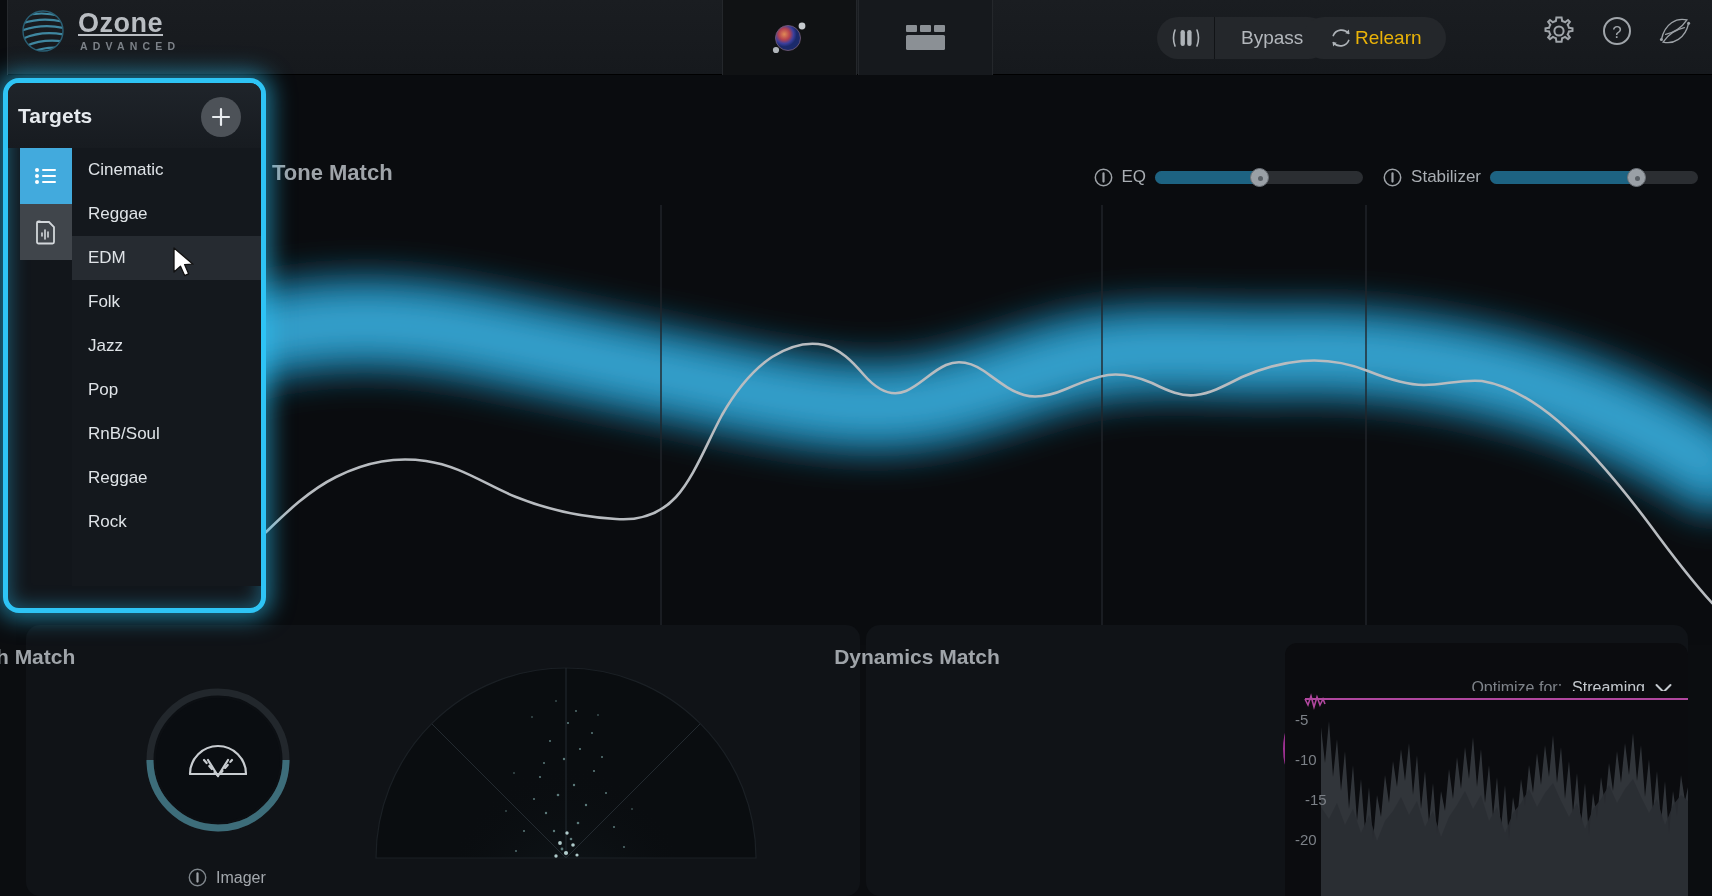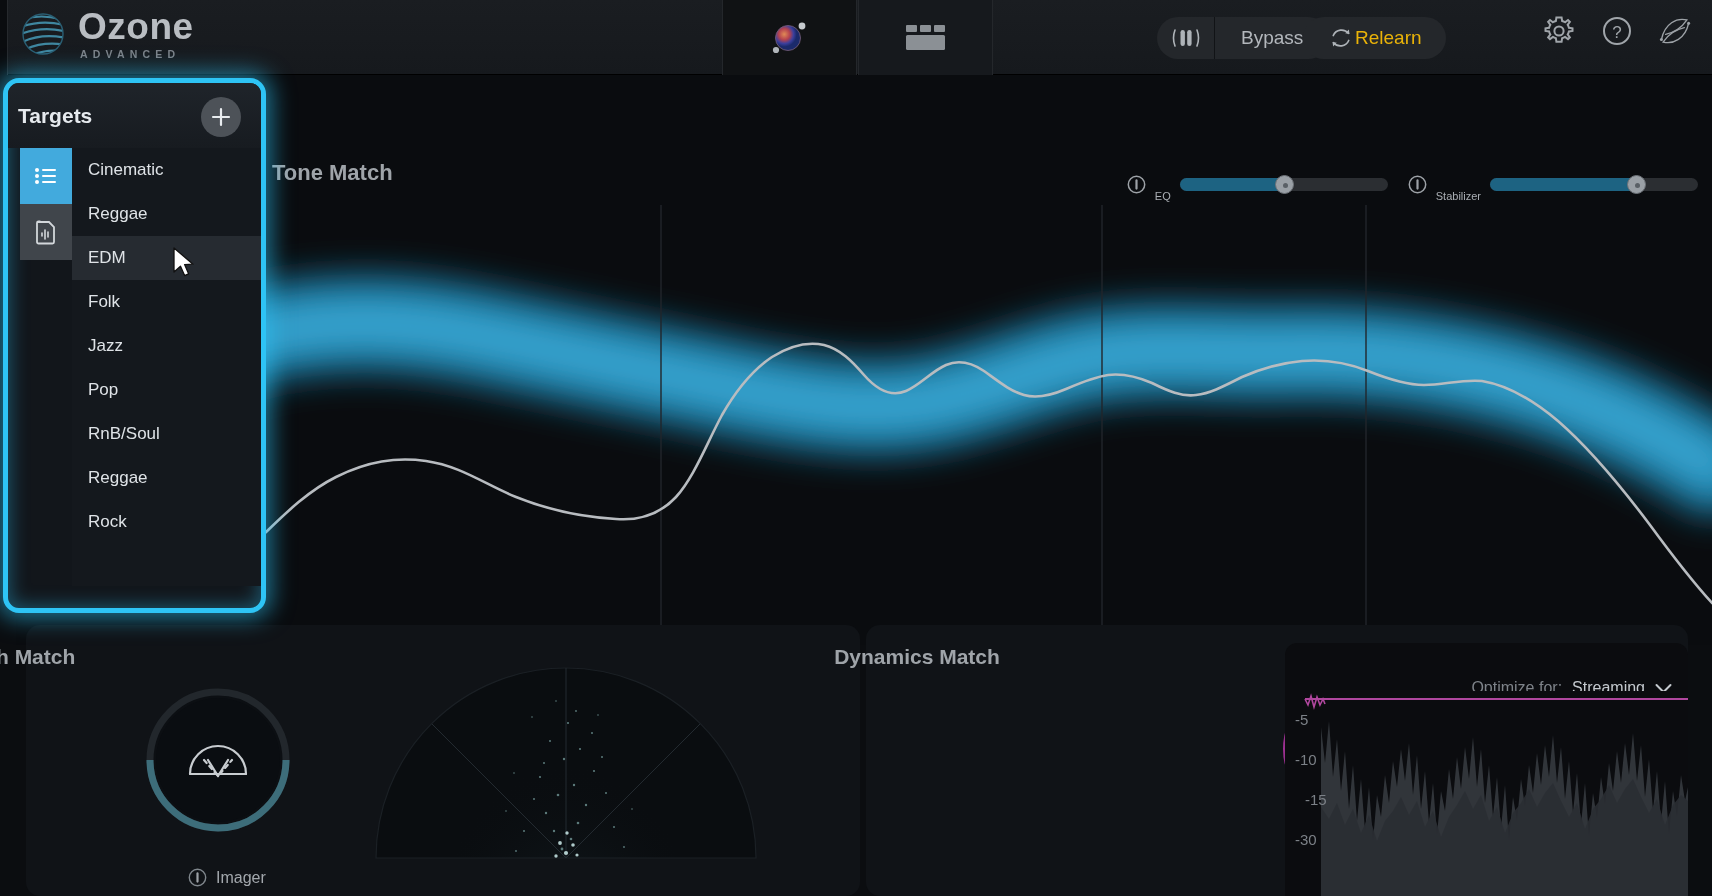--- a/index.html
+++ b/index.html
@@ -27,22 +27,23 @@
     position:absolute; left:0; top:0; width:8px; height:75px;
     background:#0a0c0f; border-right:1px solid #26292d;
   }
   #logo-wrap {
     position: absolute; left: 20px; top: 8px;
     display: flex; align-items: center; gap: 12px;
   }
   #logo-mark { width: 46px; height: 46px; }
   #logo-text-block { display:flex; flex-direction:column; line-height:1; }
   #brand-name {
-    font-size: 37px; font-weight: bold; letter-spacing: 0.5px;
+    font-size: 27px; font-weight: bold; letter-spacing: 0.5px;
     color: #b9bdc2;
+    text-decoration: underline;
   }
   #brand-sub {
     font-size: 10.5px; letter-spacing: 5.2px; color: #7d8288;
     font-weight: bold; margin-top: 4px; margin-left: 2px;
   }
 
   .hdr-tab {
     position: absolute; top: 0; height: 75px;
     display:flex; align-items:center; justify-content:center;
     border-left: 1px solid #24272b; border-right: 1px solid #24272b;
@@ -84,21 +85,21 @@
   }
   #tone-title {
     position:absolute; left: 264px; top: 85px;
     font-size: 22px; font-weight: bold; color: #9fa4a9;
   }
   #eq-controls {
     position:absolute; right: 14px; top: 92px;
     display:flex; align-items:center; gap: 20px;
   }
   .ctrl-group { display:flex; align-items:center; gap:9px; }
-  .ctrl-label { font-size:11px; color:#a9aeb3;margin-top:23px; }
+  .ctrl-label { font-size:17px; color:#a9aeb3; }
   .slider-track {
     width: 208px; height: 13px; border-radius: 7px;
     background: #2b2e32; position: relative;
   }
   .slider-fill {
     position:absolute; left:0; top:0; height:13px; border-radius:7px;
     background:#1d6382;
   }
   .slider-knob {
     position:absolute; top:-3px; width:19px; height:19px; border-radius:50%;
@@ -590,21 +591,21 @@
                  L220 142 L228 122 L236 112 L244 98 L252 116 L260 102 L268 92 L276 110
                  L284 126 L292 112 L300 138 L308 118 L316 108 L324 94 L332 112 L340 98
                  L348 88 L356 106 L364 122 L372 108 L380 134 L388 114 L396 104 L403 110
                  L403 205 Z"></path>
       </g>
     </svg>
 
     <span class="db-tick" style="top:68px;">-5</span>
     <span class="db-tick" style="top:108px;">-10</span>
     <span class="db-tick" style="top:148px;margin-left:10px;">-15</span>
-    <span class="db-tick" style="top:188px;">-30</span>
+    <span class="db-tick" style="top:188px;">-20</span>
   </div>
 
   <div id="targets-outer">
     <div id="targets-head">
       <span id="targets-title">Targets</span>
       <div id="add-target-btn">
         <svg id="plus-ico" viewBox="0 0 22 22">
           <line x1="11" y1="3" x2="11" y2="19" stroke="#e8ecef" stroke-width="2.2" stroke-linecap="round"></line>
           <line x1="3" y1="11" x2="19" y2="11" stroke="#e8ecef" stroke-width="2.2" stroke-linecap="round"></line>
         </svg>

